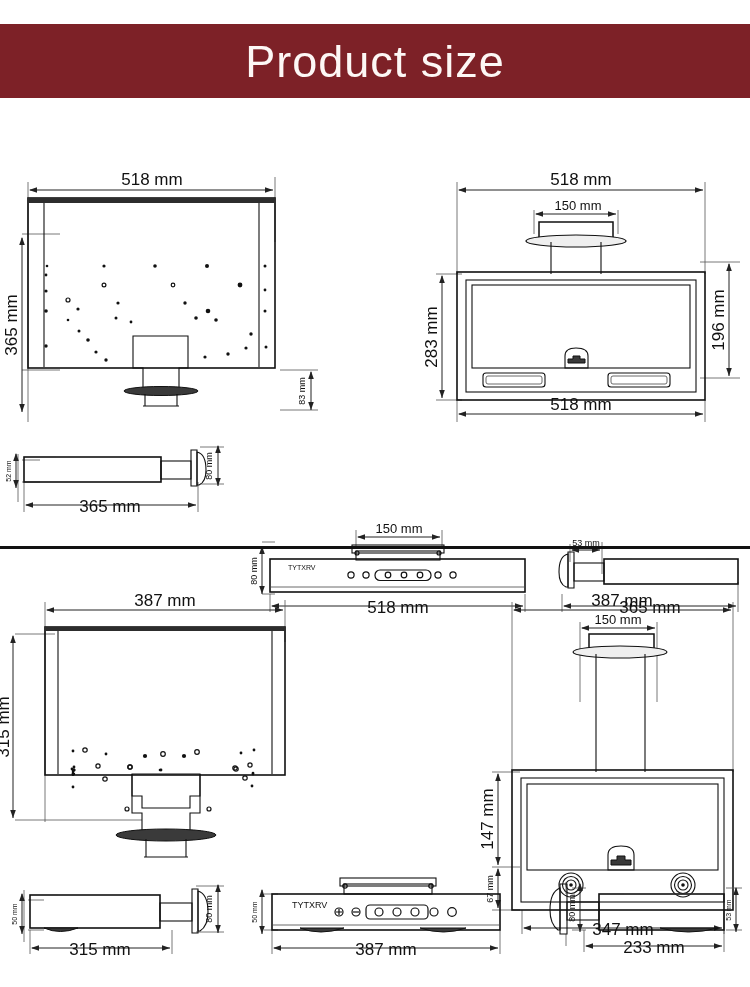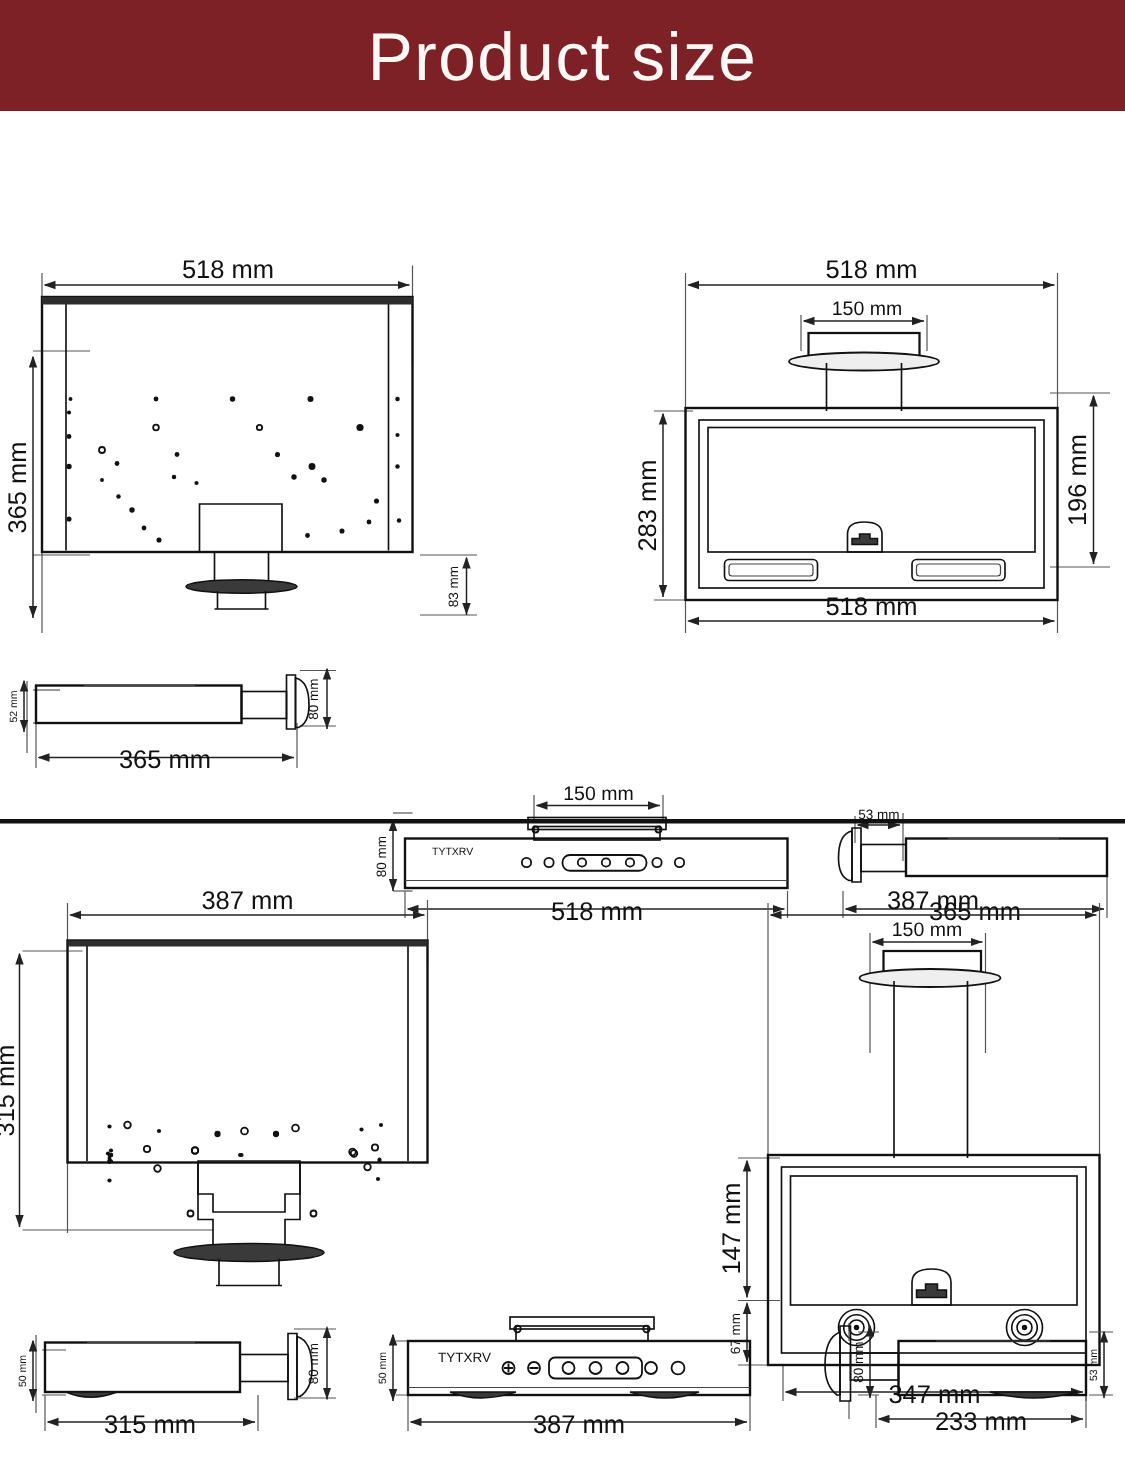--- a/index.html
+++ b/index.html
@@ -12,21 +12,21 @@
     width: 750px; height: 987px;
     position: relative;
     font-family: "Liberation Sans", "DejaVu Sans", sans-serif;
     color: #111;
     overflow: hidden;
   }
 
   
   #header-banner {
     position: absolute;
-    left: 0; top: 0;
+    left: 0; top: 24px;
     width: 750px; height: 74px;
     background: #7d2127;
     display: flex;
     align-items: center;
     justify-content: center;
   }
   #header-title {
     color: #fdf7f5;
     font-size: 45px;
     letter-spacing: 1px;

